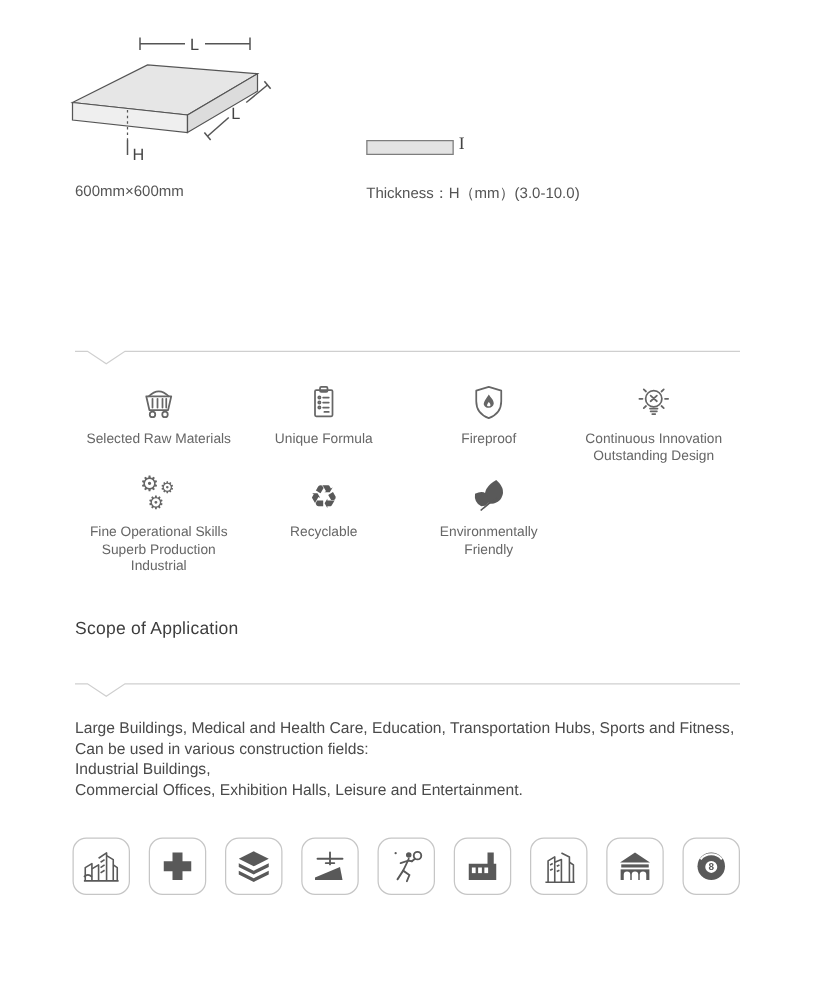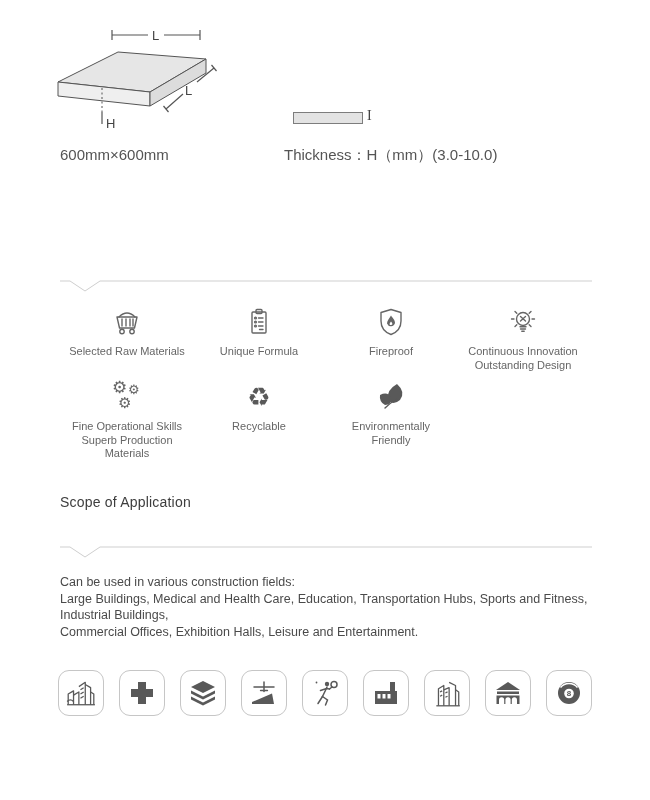--- a/index.html
+++ b/index.html
@@ -1,20 +1,20 @@
 <!DOCTYPE html>
 <html><head>
 <meta charset="utf-8">
 <style>
   html,body{margin:0;padding:0;background:#fff;}
   .page{position:relative;width:650px;height:800px;background:#ffffff;
         font-family:"Liberation Sans",sans-serif;overflow:hidden;}
   .abs{position:absolute;}
   .heading{font-size:14px;color:#3d3d3d;letter-spacing:.2px;}
-  .caption{font-size:15px;color:#545454;}
+  .caption{font-size:12px;color:#545454;}
   .dim-mark{font-family:"Liberation Serif",serif;font-size:14px;color:#444;}
   .divider path{stroke:#cfcfcf;fill:none;stroke-width:1;}
   .tech-grid{display:grid;grid-template-columns:repeat(4,132px);}
   .cell{display:flex;flex-direction:column;align-items:center;text-align:center;}
   .cell .icon{height:38px;display:flex;align-items:center;justify-content:center;margin-bottom:4px;}
   .cell .lbl{font-size:11px;color:#666;line-height:13.5px;}
   svg.line-icon{stroke:#666;fill:none;stroke-width:1.4;stroke-linecap:round;stroke-linejoin:round;}
   .gear-cluster{position:relative;width:36px;height:38px;display:block;}
   .g{position:absolute;color:#666;line-height:1;}
   .g1{font-size:17px;left:3px;top:1px;}
@@ -55,21 +55,21 @@
 
       <line x1="52" y1="66" x2="52" y2="90" stroke="#555" stroke-width="1" stroke-dasharray="2,2.5"></line>
       <line x1="52" y1="90" x2="52" y2="102" stroke="#555" stroke-width="1.2"></line>
       <text x="56" y="106" font-size="13" fill="#444">H</text>
     </svg>
   </div>
   <div class="abs caption" style="left:60px;top:146px;">600mm×600mm</div>
 
   <div class="abs thick-bar" style="left:293px;top:112px;"></div>
   <span class="abs dim-mark" style="left:367px;top:108px;">I</span>
-  <div class="abs caption" style="left:284px;top:146px;">Thickness：H（mm）(3.0-10.0)</div>
+  <div class="abs caption" style="left:293px;top:146px;">Thickness：H（mm）(3.0-10.0)</div>
 
   <div class="abs divider" style="left:60px;top:279px;">
     <svg width="532" height="15" viewBox="0 0 532 15">
         <path d="M0,2 H10 L25,12 L40,2 H532"></path>
       </svg>
   </div>
 
   <div class="abs tech-grid" style="left:61px;top:303px;">
 
     <div class="cell">
@@ -140,21 +140,21 @@
   <div class="abs tech-grid" style="left:61px;top:378px;">
 
     <div class="cell">
       <span class="icon gear-cluster">
         <span class="g g1">⚙</span>
         <span class="g g2">⚙</span>
         <span class="g g3">⚙</span>
       </span>
       <div class="lbl">Fine Operational Skills</div>
       <div class="lbl">Superb Production</div>
-      <div class="lbl">Materials</div>
+      <div class="lbl">Industrial</div>
     </div>
 
     <div class="cell">
       <span class="icon">
         <span class="recycle">♻</span>
       </span>
       <div class="lbl">Recyclable</div>
     </div>
 
     <div class="cell">
@@ -172,22 +172,22 @@
   </div>
 
   <div class="abs heading" style="left:60px;top:494px;">Scope of Application</div>
   <div class="abs divider" style="left:60px;top:545px;">
     <svg width="532" height="15" viewBox="0 0 532 15">
         <path d="M0,2 H10 L25,12 L40,2 H532"></path>
       </svg>
   </div>
 
   <div class="abs para" style="left:60px;top:574px;width:560px;">
+    <div>Large Buildings, Medical and Health Care, Education, Transportation Hubs, Sports and Fitness,</div>
     <div>Can be used in various construction fields:</div>
-    <div>Large Buildings, Medical and Health Care, Education, Transportation Hubs, Sports and Fitness,</div>
     <div>Industrial Buildings,</div>
     <div>Commercial Offices, Exhibition Halls, Leisure and Entertainment.</div>
   </div>
 
   <div class="abs app-row" style="left:58px;top:670px;">
 
     <div class="app-box">
       <svg width="32" height="32" viewBox="0 0 30 30" stroke="#595959" fill="none" stroke-width="1.2" stroke-linejoin="round">
         <path d="M3,26 L3,16 L8,13 L8,26"></path>
         <path d="M8,17 L13,14 L13,26"></path>

